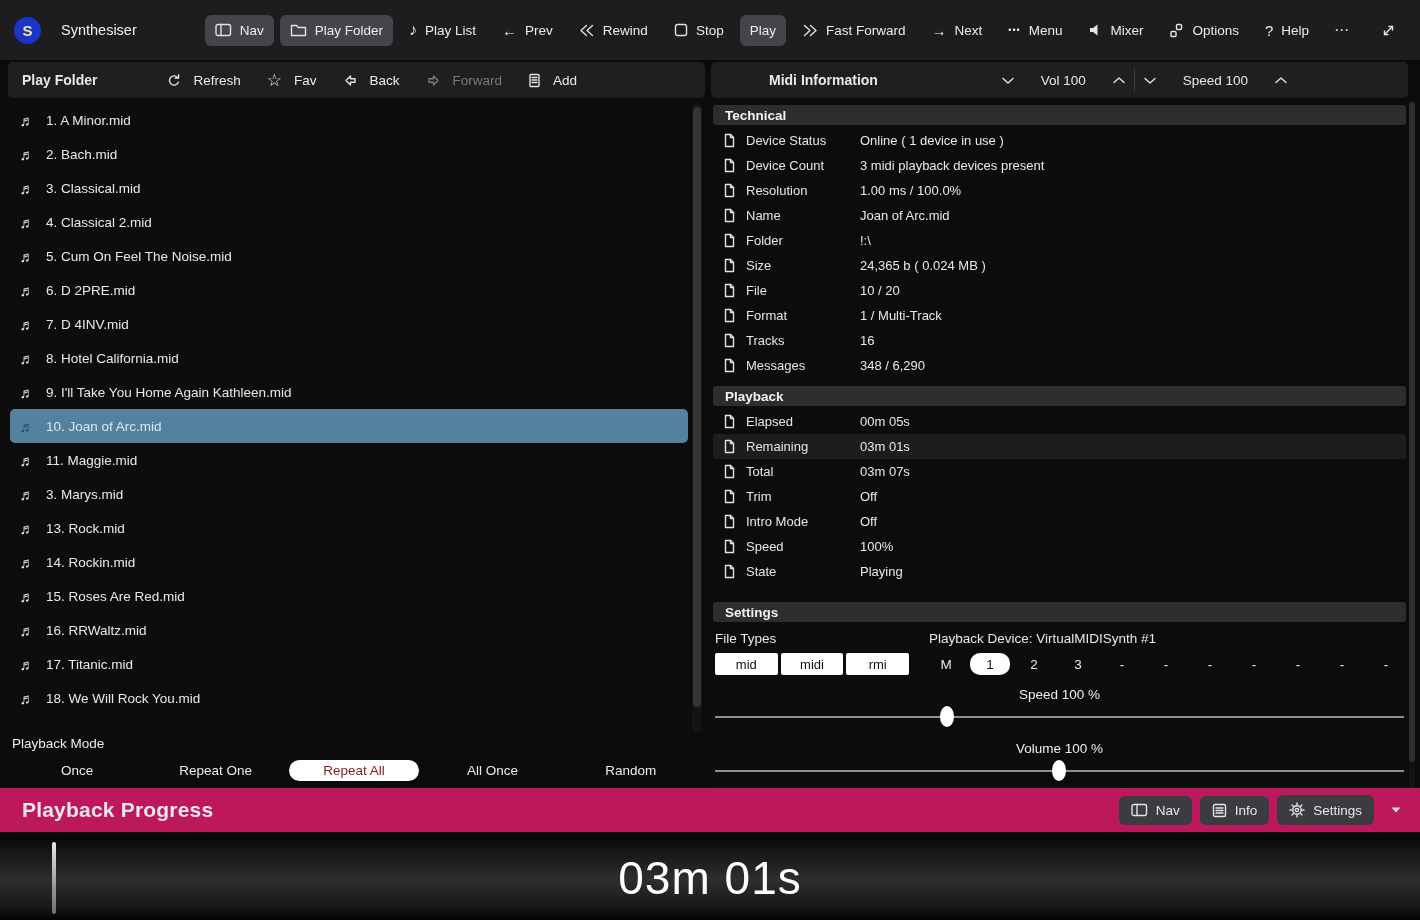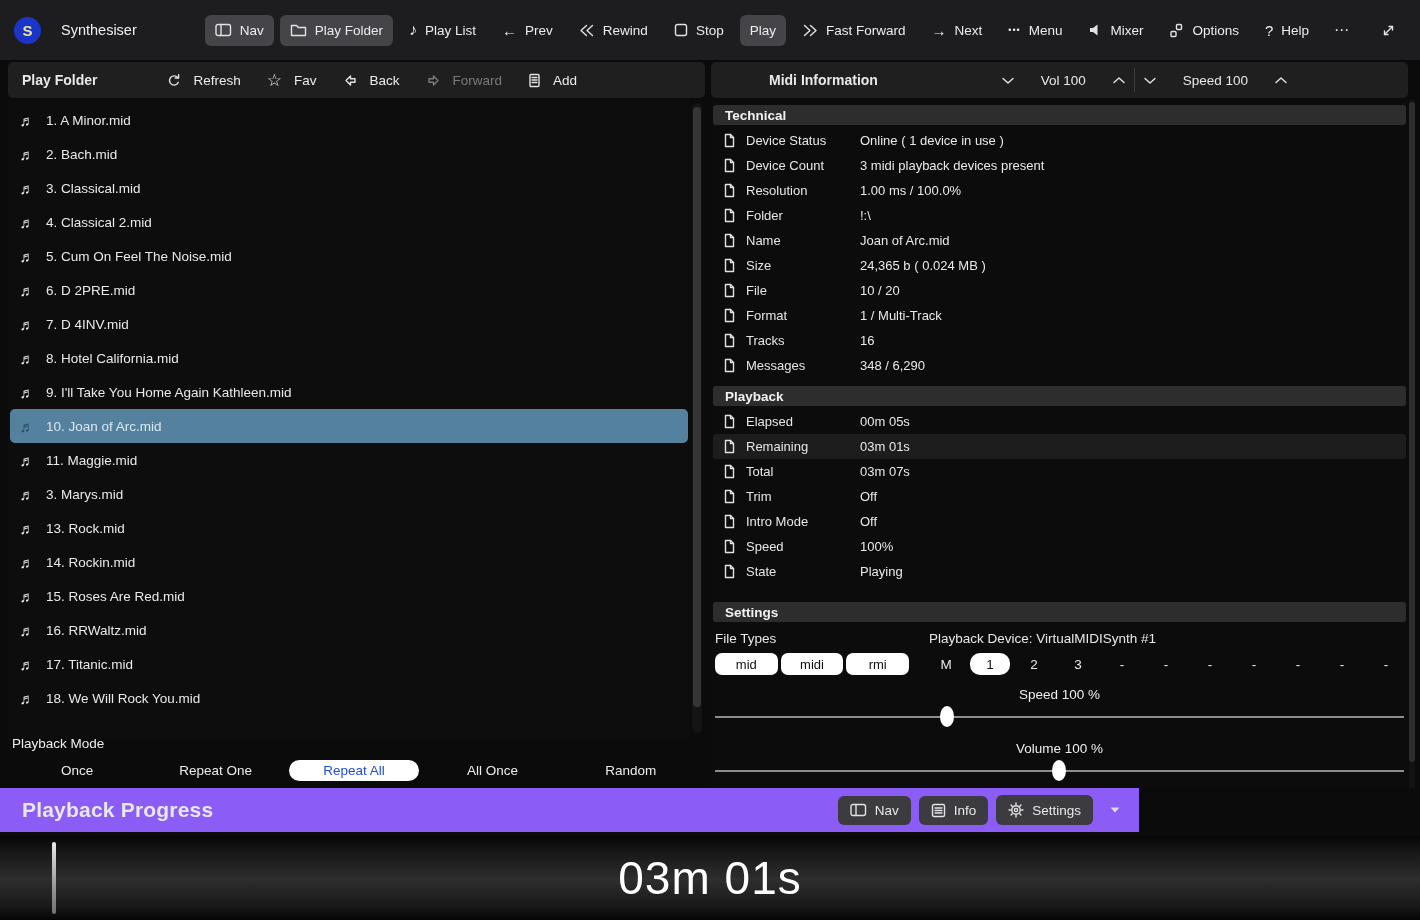--- a/index.html
+++ b/index.html
@@ -47,53 +47,53 @@
   .file-row.selected{background:#54819e;color:#d9e8f0;}
   .file-row.selected .note{color:#23445a;}
   .lscroll{position:absolute;left:692px;top:103px;width:10px;height:630px;background:#141414;border-radius:5px;}
   .lscroll .thumb{position:absolute;left:1px;top:4px;width:8px;height:600px;background:#353537;border-radius:4px;}
 
   
   .pmode-label{position:absolute;left:12px;top:736px;font-size:13.5px;color:#ededed;}
   .pmode-row{position:absolute;left:8px;top:757px;width:692px;height:26px;display:flex;align-items:center;font-size:13.5px;}
   .pmode-cell{flex:1;display:flex;justify-content:center;}
   .pmode-opt{color:#ececec;padding:3px 6px;}
-  .pmode-opt.active{background:#ffffff;color:#1d4ed8;border-radius:13px;width:128px;text-align:center;padding:3px 1px;}
+  .pmode-opt.active{background:#ffffff;color:#7f1d1d;border-radius:13px;width:128px;text-align:center;padding:3px 1px;}
 
   
   .rpanel{position:absolute;left:711px;top:100px;width:697px;height:688px;background:#0c0c0c;}
   .sechead{background:#2d2d2e;border-radius:3px;margin:0 2px;height:20px;display:flex;align-items:center;
     font-weight:bold;font-size:13.5px;padding-left:12px;color:#f2f2f2;}
   .irow{height:25px;display:flex;align-items:center;gap:10px;padding-left:10px;margin:0 2px;font-size:13px;border-radius:3px;}
   .irow.hl{background:#1d1d1e;}
   .ilabel{width:104px;color:#e6e6e6;flex:none;}
   .ival{color:#e9e9e9;}
   .gap8{height:8px;}
   .gap18{height:18px;}
 
   
   .set-labels{display:flex;font-size:13.5px;margin-top:9px;padding-left:4px;}
   .set-labels .ft{width:214px;}
   .pillrow{display:flex;align-items:center;margin-top:7px;padding-left:4px;}
-  .ftpill{width:64px;height:22px;background:#fff;color:#111;border-radius:7px;display:flex;align-items:center;
+  .ftpill{width:64px;height:22px;background:#fff;color:#111;border-radius:2px;display:flex;align-items:center;
     justify-content:center;font-size:13px;margin-right:3px;}
   .slots{display:flex;margin-left:12px;}
   .slot{width:44px;height:22px;display:flex;align-items:center;justify-content:center;font-size:13.5px;color:#e9e9e9;}
   .slot.active{background:#fff;color:#111;border-radius:10px;width:40px;margin:0 2px;}
   .sliderlab{text-align:center;font-size:13.5px;margin-top:12px;color:#ededed;}
   .slider{position:relative;height:24px;margin:3px 4px 0 4px;}
   .slider .track{position:absolute;left:0;right:0;top:11px;height:2px;background:#8e8e8e;}
   .slider .thumb{position:absolute;top:1px;width:14px;height:21px;background:#fff;border-radius:50%;}
   .thumb.speedpos{left:calc(33.6% - 7px);}
   .thumb.volpos{left:calc(49.9% - 7px);}
   .rscroll{position:absolute;left:1409px;top:100px;width:6px;height:688px;background:#121212;}
   .rscroll .thumb{position:absolute;left:0;top:2px;width:6px;height:660px;background:#2e2e30;border-radius:3px;}
 
   
-  .bp-title{position:absolute;left:0;top:788px;width:1139px;height:44px;background:#8b5cf6;
+  .bp-title{position:absolute;left:0;top:788px;width:1420px;height:44px;background:#be185d;
     display:flex;align-items:center;justify-content:space-between;}
   .bp-title .t{font-size:21px;font-weight:bold;margin-left:22px;letter-spacing:.2px;}
   .bp-btns{margin-left:auto;display:flex;align-items:center;gap:8px;margin-right:18px;}
   .bbtn{display:flex;align-items:center;gap:8px;background:#3c3c40;border-radius:6px;padding:7px 12px;font-size:13.5px;}
   .caret{margin-left:8px;}
   .bp-display{position:absolute;left:0;top:836px;width:1420px;height:84px;
     background:linear-gradient(to bottom,#060606 0%,#161616 18%,#2e2e2e 52%,#181818 84%,#050505 100%);
     display:flex;align-items:center;justify-content:center;}
   .bp-display .time{font-size:46px;color:#fff;font-weight:500;letter-spacing:1px;}
   .progress-line{position:absolute;left:52px;top:842px;width:4px;height:72px;
@@ -386,30 +386,30 @@
           <path d="M7.5 1.5v3h3"></path>
         </svg>
         <span class="ilabel">Resolution</span>
         <span class="ival">1.00 ms / 100.0%</span>
       </div>
     <div class="irow">
         <svg class="ic" width="13" height="15" viewBox="0 0 13 15">
           <path d="M2.5 1.5h5l3 3v9h-8z"></path>
           <path d="M7.5 1.5v3h3"></path>
         </svg>
+        <span class="ilabel">Name</span>
+        <span class="ival">Joan of Arc.mid</span>
+      </div>
+    <div class="irow">
+        <svg class="ic" width="13" height="15" viewBox="0 0 13 15">
+          <path d="M2.5 1.5h5l3 3v9h-8z"></path>
+          <path d="M7.5 1.5v3h3"></path>
+        </svg>
         <span class="ilabel">Folder</span>
         <span class="ival">!:\</span>
-      </div>
-    <div class="irow">
-        <svg class="ic" width="13" height="15" viewBox="0 0 13 15">
-          <path d="M2.5 1.5h5l3 3v9h-8z"></path>
-          <path d="M7.5 1.5v3h3"></path>
-        </svg>
-        <span class="ilabel">Name</span>
-        <span class="ival">Joan of Arc.mid</span>
       </div>
     <div class="irow">
         <svg class="ic" width="13" height="15" viewBox="0 0 13 15">
           <path d="M2.5 1.5h5l3 3v9h-8z"></path>
           <path d="M7.5 1.5v3h3"></path>
         </svg>
         <span class="ilabel">Size</span>
         <span class="ival">24,365 b  ( 0.024 MB )</span>
       </div>
     <div class="irow">

